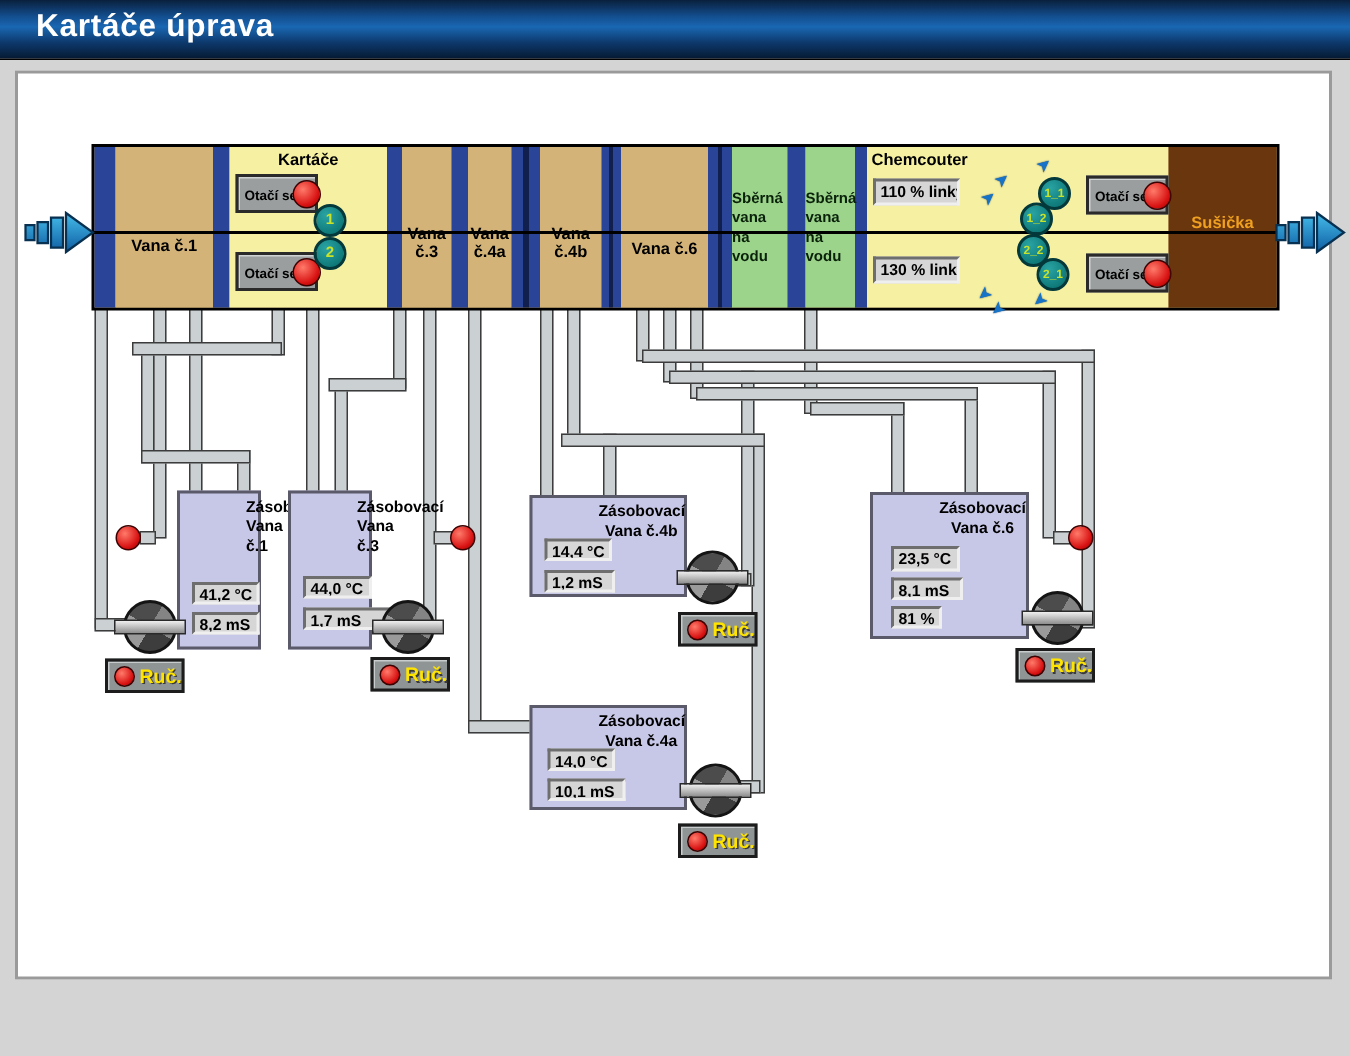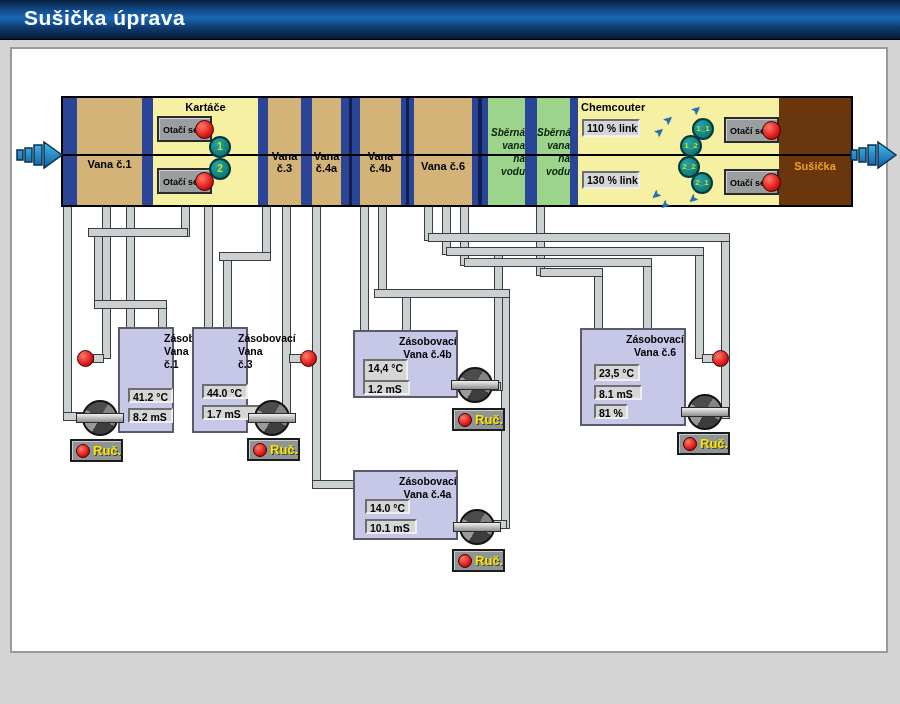--- a/index.html
+++ b/index.html
@@ -25,21 +25,21 @@
   .strip { position:absolute; left:63px; top:98px; width:788px; height:107px; box-shadow:0 0 0 2px #000; background:#d3b377; z-index:3; }
   .seg { position:absolute; top:0; height:100%; }
   .seg.blue { background:#2a4598; }
   .seg.blue2 { background:linear-gradient(90deg,#2a4598 0 40%,#101f4e 40% 60%,#2a4598 60% 100%); }
   .seg.tan { background:#d3b377; }
   .seg.yellow { background:#f6f0a2; }
   .seg.green { background:#9cd48c; }
   .seg.brown { background:#69360e; }
   .procline { position:absolute; left:-2px; top:56px; width:792px; height:2px; background:#000; z-index:1; }
   .slabel { position:absolute; z-index:2; font-size:11px; font-weight:bold; color:#000; text-align:center; white-space:pre-line; line-height:12px; }
-  .glabel { position:absolute; z-index:2; font-size:10px; font-weight:bold; color:#0a220a; text-align:right; white-space:pre-line; line-height:13px;font-style:italic; }
+  .glabel { position:absolute; z-index:2; font-size:10px; font-weight:bold; color:#0a220a; text-align:left; white-space:pre-line; line-height:13px; }
 
   .hmibtn { position:absolute; z-index:4; width:55px; height:26px; background:#9a9e9e; border:2px solid #2a2a2a;
     box-shadow:inset 1px 1px 0 #cfd3d3; font-size:9px; font-weight:bold; color:#000; text-align:left;
     padding:7px 0 0 4px; cursor:pointer; }
   .redlamp { position:absolute; width:19px; height:19px; border-radius:50%;
     background:radial-gradient(circle at 35% 32%,#ff7a6a,#d81212 65%,#8e0202); border:1px solid #3c0000; }
   .roll { position:absolute; z-index:4; width:22px; height:22px; border-radius:50%;
     background:radial-gradient(circle at 35% 30%,#2aa3a3,#0e7878 75%); border:2px solid #04393c;
     color:#c9e22a; font-weight:bold; text-align:center; }
   .roll.big { font-size:10px; line-height:18px; }
@@ -72,21 +72,21 @@
     text-shadow:1px 1px 0 #3a3a3a; }
 
   .flowarrow { position:absolute; z-index:4; }
 </style>
 </head>
 <body>
 
 <div id="screen">
 
   <div class="topbar">
-    <div class="title">Sušička úprava</div>
+    <div class="title">Kartáče úprava</div>
   </div>
 
   <div class="canvas"></div>
 
   <div class="pipe" style="left:63px;top:205px;width:9px;height:214px"></div>
   <div class="pipe" style="left:102px;top:205px;width:9px;height:154px"></div>
   <div class="pipe" style="left:126px;top:205px;width:9px;height:124px"></div>
   <div class="pipe" style="left:181px;top:205px;width:9px;height:32px"></div>
   <div class="pipe" style="left:94px;top:228px;width:9px;height:81px"></div>
   <div class="pipe" style="left:158px;top:300px;width:9px;height:29px"></div>
@@ -163,21 +163,21 @@
     <div class="slabel" style="left:351px;width:58px;top:62px">Vana č.6</div>
     <div class="glabel" style="left:425px;width:37px;top:28px">Sběrná
 vana
 na
 vodu</div>
     <div class="glabel" style="left:474px;width:33px;top:28px">Sběrná
 vana
 na
 vodu</div>
     <div class="slabel" style="left:518px;width:80px;top:3px;text-align:left">Chemcouter</div>
-    <div class="slabel" style="left:716px;width:72px;top:62px;color:#f0a020">Sušička</div>
+    <div class="slabel" style="left:716px;width:72px;top:45px;color:#f0a020">Sušička</div>
 
     <div class="hmibtn" style="left:94px;top:18px">
       <span>Otačí se</span>
       <div class="redlamp" style="left:36px;top:2px"></div>
     </div>
     <div class="hmibtn" style="left:94px;top:70px">
       <span>Otačí se</span>
       <div class="redlamp" style="left:36px;top:2px"></div>
     </div>
     <div class="roll big" style="left:146px;top:38px">1</div>
@@ -233,21 +233,21 @@
   </div>
   <div class="tank" style="left:192px;top:327px;width:56px;height:106px">
     <div class="tanktitle">Zásobovací
 Vana č.3</div>
     <div class="valbox" style="left:8px;top:55px;width:46px;height:15px">44,0 °C</div>
     <div class="valbox" style="left:8px;top:76px;width:60px;height:15px">1,7 mS</div>
   </div>
   <div class="tank" style="left:353px;top:330px;width:105px;height:68px">
     <div class="tanktitle">Zásobovací
 Vana č.4b</div>
-    <div class="valbox" style="left:8px;top:27px;width:45px;height:33px">14,4 °C</div>
+    <div class="valbox" style="left:8px;top:27px;width:45px;height:15px">14,4 °C</div>
     <div class="valbox" style="left:8px;top:48px;width:47px;height:15px">1,2 mS</div>
   </div>
   <div class="tank" style="left:353px;top:470px;width:105px;height:70px">
     <div class="tanktitle">Zásobovací
 Vana č.4a</div>
     <div class="valbox" style="left:10px;top:27px;width:45px;height:15px">14,0 °C</div>
     <div class="valbox" style="left:10px;top:47px;width:52px;height:15px">10,1 mS</div>
   </div>
   <div class="tank" style="left:580px;top:328px;width:106px;height:98px">
     <div class="tanktitle">Zásobovací

